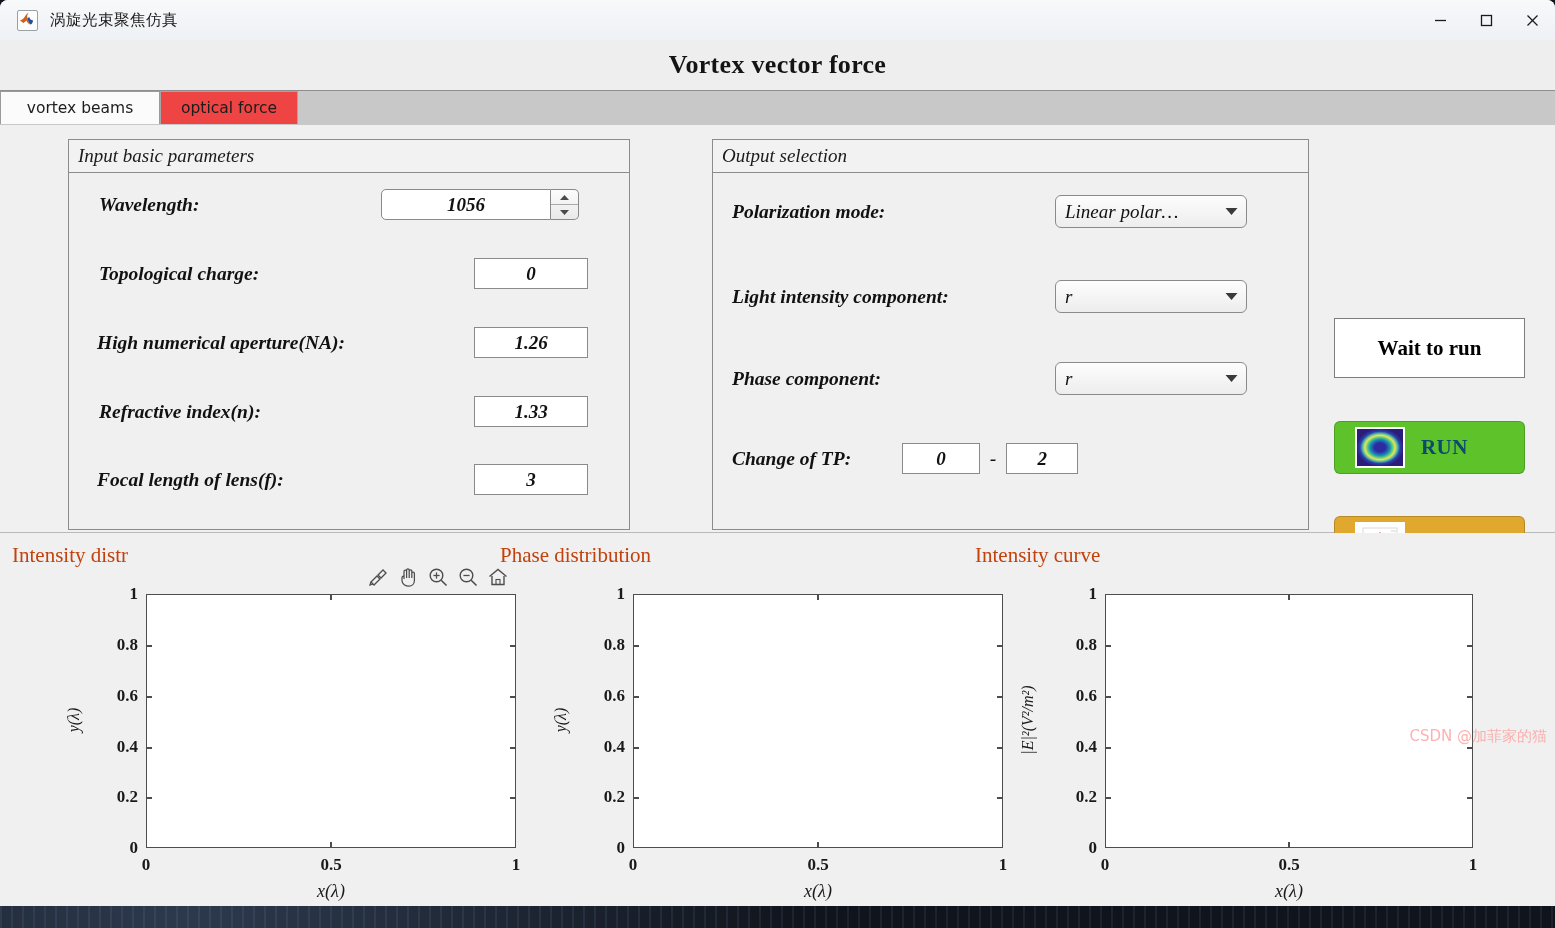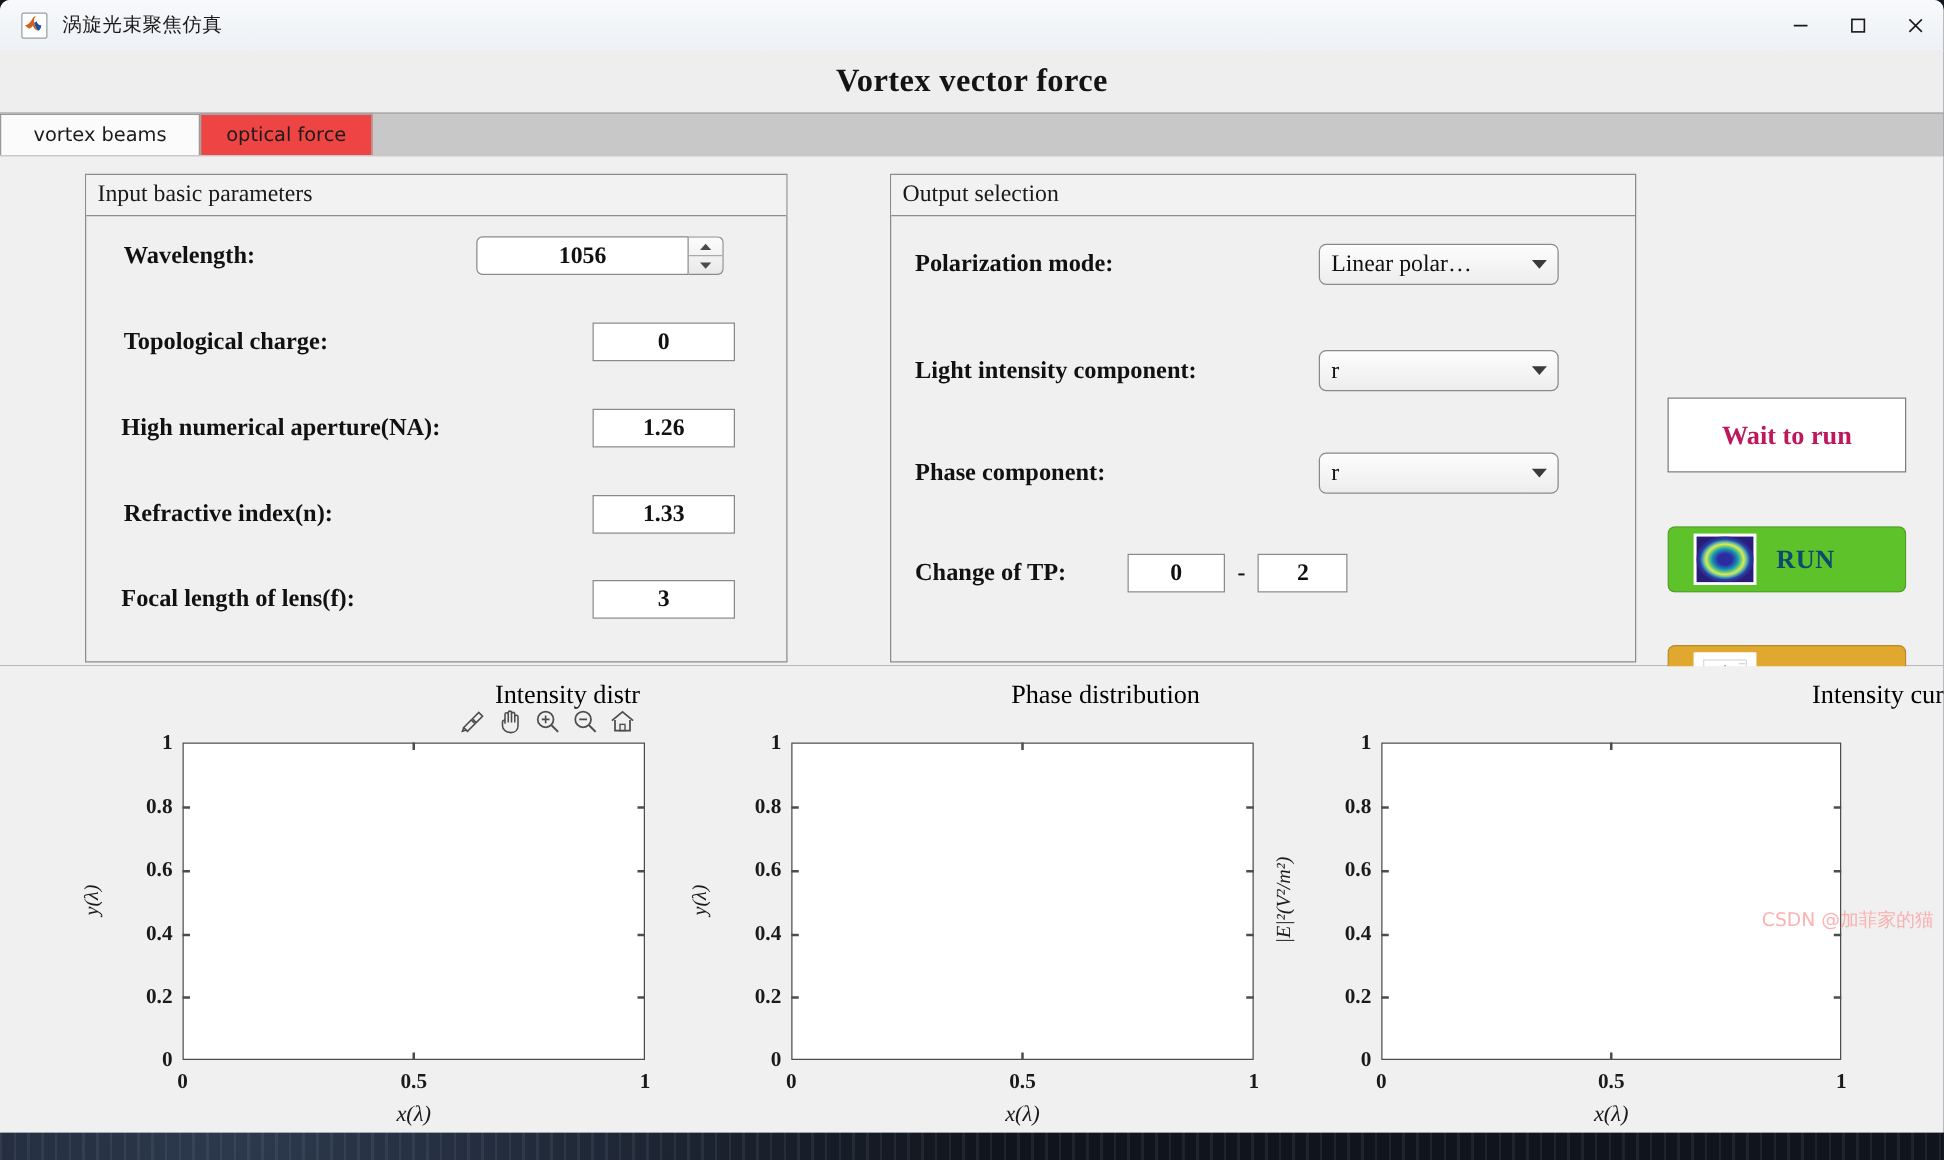--- a/index.html
+++ b/index.html
@@ -93,20 +93,21 @@
   
   .content-upper{
     position:absolute;left:0;top:125px;width:1555px;height:407px;
     background:#f0f0f0;
     border-bottom:1px solid #b9b9b9;
   }
 
   .panel{
     position:absolute;background:#f0f0f0;
     border:1px solid #8c8c8c;
+    font-style:italic;
   }
   .panel-title{
     position:absolute;left:0;top:0;height:33px;width:100%;
     box-sizing:border-box;
     border-bottom:1px solid #8c8c8c;
     display:flex;align-items:center;
     padding-left:9px;
     font-family:"Liberation Serif","DejaVu Serif",serif;
     font-size:19px;color:#1a1a1a;
     background:#f2f2f2;
@@ -159,21 +160,21 @@
 
   
   .status-box{
     position:absolute;left:1334px;top:193px;width:191px;height:60px;
     background:#ffffff;border:1px solid #7d7d7d;
     display:flex;align-items:center;justify-content:center;
     box-sizing:border-box;
   }
   .status-text{
     font-family:"Liberation Serif","DejaVu Serif",serif;
-    font-weight:bold;font-size:21px;color:#be185d;
+    font-weight:bold;font-size:21px;color:#000000;
   }
   .act-btn{
     position:absolute;left:1334px;width:191px;height:53px;
     border-radius:6px;box-sizing:border-box;
     display:flex;align-items:center;
     border:1px solid rgba(0,0,0,.18);
   }
   #btn-run{top:296px;background:#5ec22a;}
   #btn-cruve{top:391px;background:#e0a82e;}
   .btn-thumb{
@@ -189,23 +190,23 @@
 
   
   .plots{
     position:absolute;left:0;top:533px;width:1555px;height:373px;
     background:#f0f0f0;
   }
   .plot{position:absolute;top:0;width:500px;height:373px;}
   #plot1{left:12px;} #plot2{left:500px;} #plot3{left:975px;}
 
   .plot-title{
-    position:absolute;top:10px;width:100%;text-align:right;
-    font-family:"Liberation Serif","DejaVu Serif",serif;
-    font-size:21px;color:#000000;
+    position:absolute;top:10px;width:100%;text-align:left;
+    font-family:"Liberation Serif","DejaVu Serif",serif;
+    font-size:21px;color:#c2410c;
     white-space:nowrap;
   }
   .axes-frame{
     position:absolute;background:#ffffff;
     border:1.5px solid #4d4d4d;box-sizing:border-box;
   }
   .tick-y{
     position:absolute;right:0;text-align:right;
     font-family:"Liberation Serif","DejaVu Serif",serif;
     font-weight:bold;font-size:17px;color:#1a1a1a;

